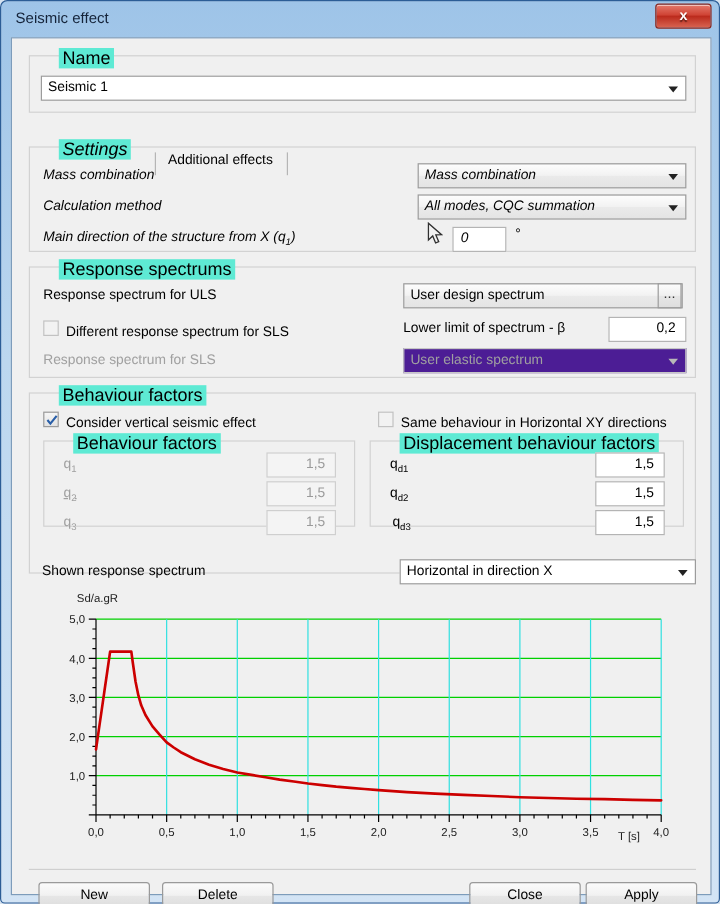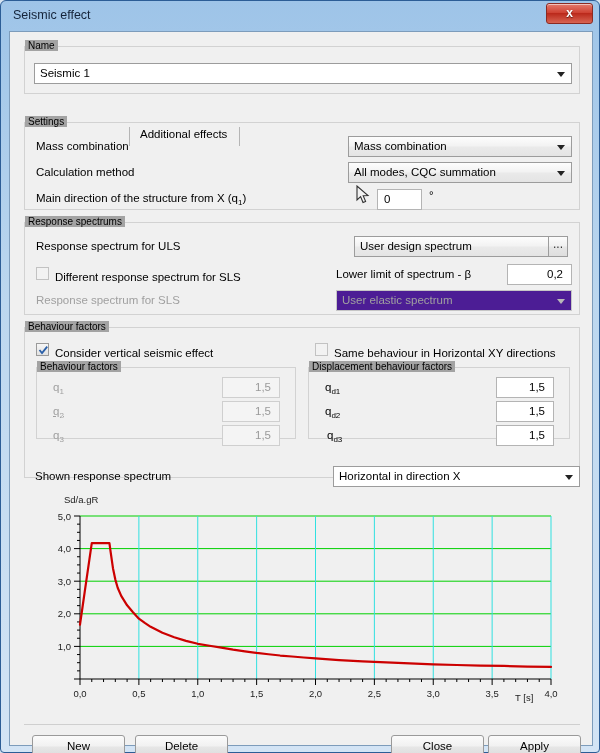--- a/index.html
+++ b/index.html
@@ -47,23 +47,23 @@
     border: 1px solid #7d9cbb;
   }
 
   
   .group {
     position: absolute;
     border: 1px solid #d2d2d2;
     background: transparent;
   }
   .group > .legend {
-    position: absolute; top: -7px; left: 0;
-    background: #a3a3a3; padding: 0 3px;
-    font-size: 10px; color: #000;
+    position: absolute; top: -7px; left: 24px;
+    background: #5eead4; padding: 0 3px;
+    font-size: 15px; color: #000;
   }
 
   .lbl { position: absolute; font-size: 11.5px; color: #000; white-space: nowrap; }
   .lbl.dis { color: #a0a0a0; }
 
   
   .combo {
     position: absolute; height: 21px;
     background: linear-gradient(180deg,#fdfdfd 0%,#f2f2f2 48%,#eaeaea 52%,#e4e4e4 100%);
     border: 1px solid #9c9c9c;
@@ -171,21 +171,21 @@
     </div>
 
     <div class="tabstrip">
       <div class="tab-sep" style="left:105px;"></div>
       <div class="tab" style="left:107px; width:106px;">
         <span>Additional effects</span>
       </div>
       <div class="tab-sep" style="left:215px;"></div>
     </div>
 
-    <div class="group" style="left:14px; top:90px; width:556px; height:88px;">
+    <div class="group" style="left:14px; top:90px; width:556px; height:88px;font-style:italic;">
       <span class="legend">Settings</span>
 
       <span class="lbl" style="left:11px; top:17px;">Mass combination</span>
       <div class="combo" style="left:323px; top:13px; width:224px;">
         <span>Mass combination</span>
         <span class="arw"></span>
       </div>
 
       <span class="lbl" style="left:11px; top:43px;">Calculation method</span>
       <div class="combo" style="left:323px; top:39px; width:224px;">
@@ -201,21 +201,21 @@
 
       <svg class="cursor" style="left:331px; top:62px;" width="14" height="20" viewBox="0 0 14 20">
         <path d="M1,1 L1,15 L4.6,11.6 L7,17.5 L9.6,16.4 L7.2,10.8 L12,10.6 Z" fill="#f2f2f2" stroke="#303030" stroke-width="1.1"></path>
       </svg>
     </div>
 
     <div class="group" style="left:14px; top:190px; width:556px; height:93px;">
       <span class="legend">Response spectrums</span>
 
       <span class="lbl" style="left:11px; top:17px;">Response spectrum for ULS</span>
-      <div class="combo" style="left:329px; top:13px; width:210px;">
+      <div class="combo" style="left:311px; top:13px; width:233px;">
         <span>User design spectrum</span>
         <span class="arw"></span>
       </div>
       <div class="dots" style="left:523px; top:13px;">...</div>
 
       <div class="cb off" style="left:11px; top:43px;">
         <span class="box"></span>
         <span class="cbl">Different response spectrum for SLS</span>
       </div>
 

